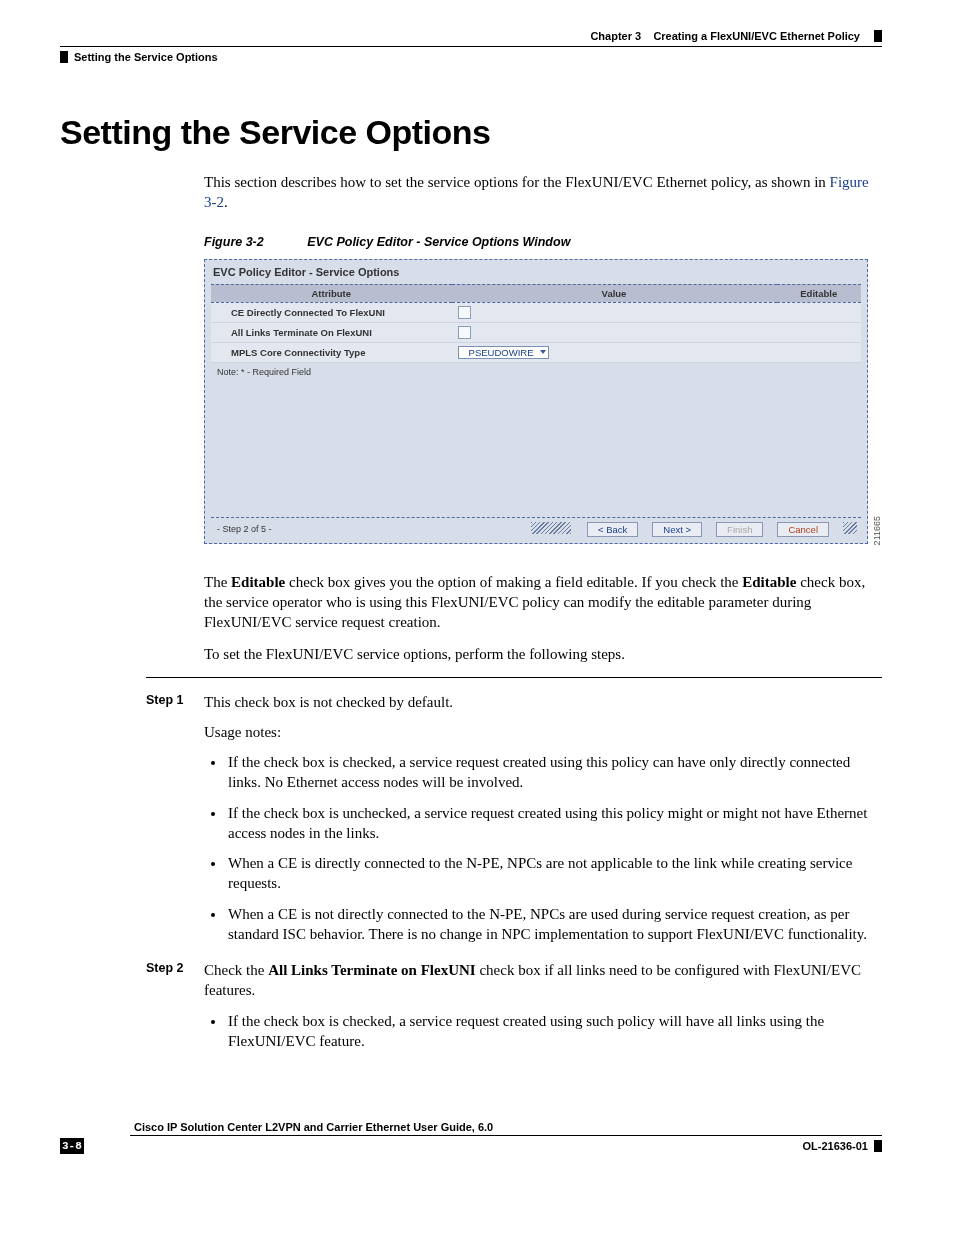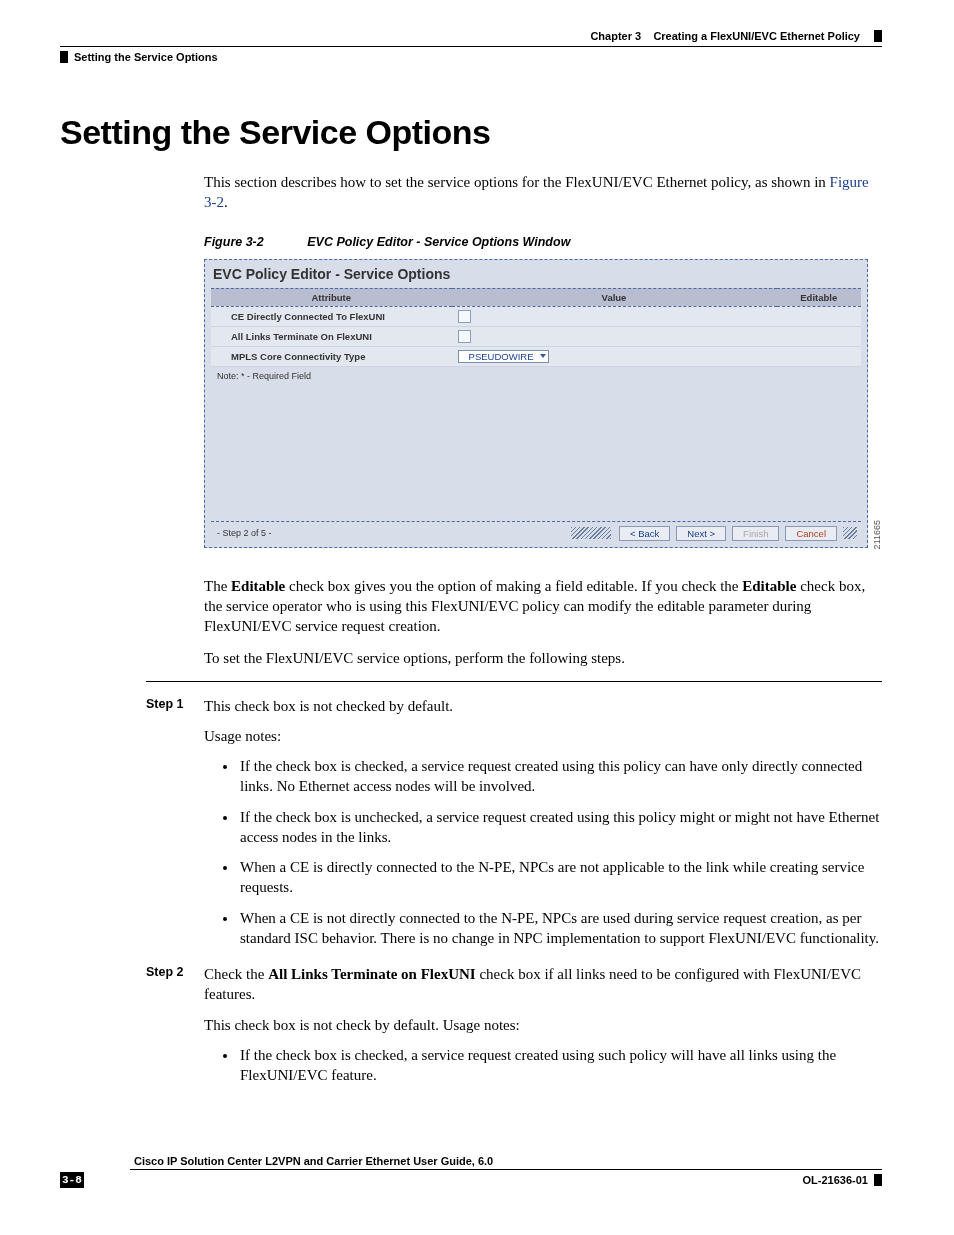--- a/index.html
+++ b/index.html
@@ -63,21 +63,21 @@
   .screenshot {
     border: 1px dashed #4a6aa5;
     background: #d7dde9;
     font-family: Arial, Helvetica, sans-serif;
     font-size: 10px;
     color: #333;
     position: relative;
     padding: 4px 6px 6px 6px;
     margin-bottom: 2px;
   }
-  .ss-title { font-weight: bold; font-size: 14px; padding: 2px 0 6px 2px; }
+  .ss-title { font-weight: bold; font-size: 11px; padding: 2px 0 6px 2px; }
   .ss-table { width: 100%; border-collapse: collapse; }
   .ss-table th {
     background: #b8bed0;
     border-top: 1px dashed #4a6aa5;
     border-bottom: 1px dashed #4a6aa5;
     font-size: 9.5px;
     font-weight: bold;
     padding: 3px 6px;
     text-align: center;
   }
@@ -115,21 +115,21 @@
   .ss-note { font-size: 9px; padding: 4px 0 0 6px; background: #d7dde9; font-weight: normal; }
   .ss-lower {
     height: 140px; background: #d7dde9;
     border-bottom: 1px dashed #4a6aa5;
   }
   .ss-footer {
     display: flex; justify-content: space-between; align-items: center;
     padding: 4px 2px 0 6px;
     font-size: 9px;
   }
-  .ss-footer-right { display: flex; gap: 6px; align-items: center; }
+  .ss-footer-right { display: flex; gap: 14px; align-items: flex-start; }
   .ss-btn {
     border: 1px solid #8a98b5; background: #e9ecf3;
     color: #4a5a80; font-size: 9.5px; padding: 1px 10px;
   }
   .ss-btn.primary { color: #1a3f8b; }
   .ss-btn.cancel { color: #b04020; }
   .ss-btn.disabled { color: #a8a8a8; }
   .ss-drag {
     width: 40px; height: 12px;
     background: repeating-linear-gradient(135deg,#6a7ea0 0 1px,transparent 1px 3px);
@@ -150,21 +150,21 @@
     width: 58px;
     font-family: Arial, Helvetica, sans-serif;
     font-size: 12.5px;
     font-weight: bold;
     flex-shrink: 0;
     padding-top: 1px;
   }
   .step-body { flex: 1; }
   .step-body p { margin: 0 0 10px 0; line-height: 1.35; }
   ul.bullets { margin: 4px 0 10px 0; padding-left: 22px; }
-  ul.bullets li { margin: 0 0 10px 12px; line-height: 1.35; padding-left: 2px; }
+  ul.bullets li { margin: 0 0 10px 0; line-height: 1.35; padding-left: 2px; }
   .rule { border-top: 1px solid #000; margin: 12px 0 14px -58px; }
   .footer {
     margin-top: 60px;
     position: relative;
   }
   .footer-line1 {
     border-bottom: 1.5px solid #000;
     margin-left: 70px;
     font-family: Arial, Helvetica, sans-serif;
     font-size: 11px;
@@ -292,21 +292,20 @@
         </ul>
       </div>
     </div>
 
     <div class="step-row">
       <div class="step-label">Step 2</div>
       <div class="step-body">
         <p>
           <span>Check the </span><b>All Links Terminate on FlexUNI</b><span> check box if all links need to be configured with FlexUNI/EVC features.</span>
         </p>
-        <p>This check box is not check by default. Usage notes:</p>
         <ul class="bullets">
           <li>If the check box is checked, a service request created using such policy will have all links using the FlexUNI/EVC feature.</li>
         </ul>
       </div>
     </div>
 
   </div>
 
   <div class="footer">
     <div class="footer-line1">Cisco IP Solution Center L2VPN and Carrier Ethernet User Guide, 6.0</div>

